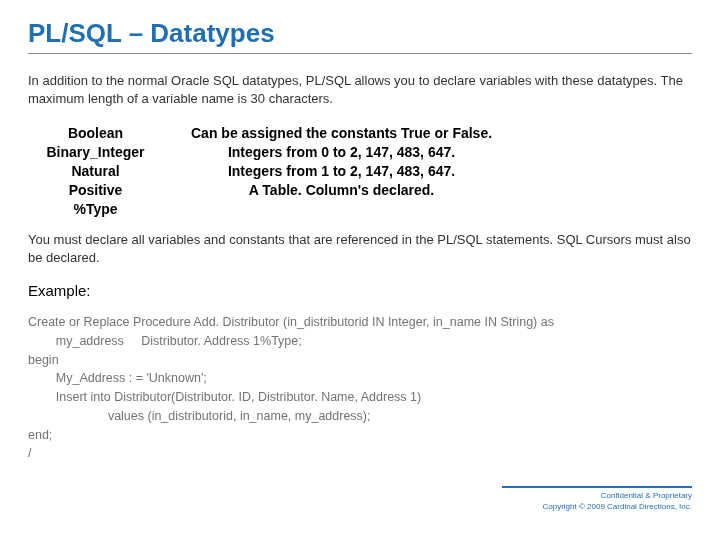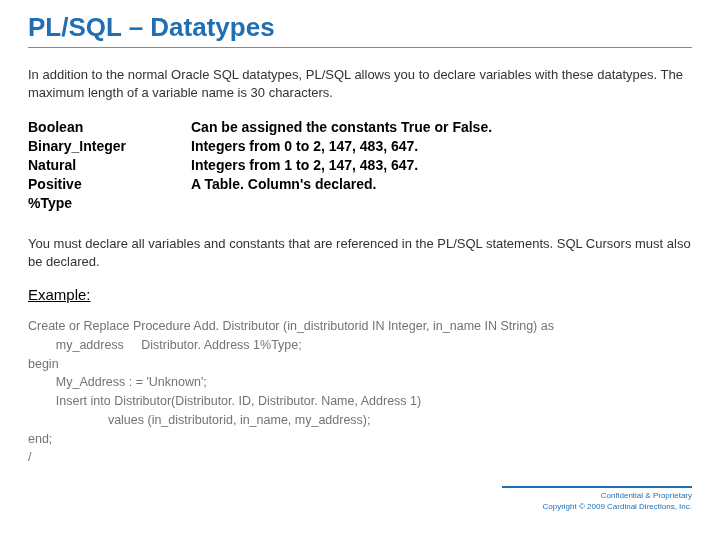--- a/index.html
+++ b/index.html
@@ -7,21 +7,21 @@
     width: 720px;
     height: 540px;
     font-family: Arial, Helvetica, sans-serif;
     background: #fff;
     position: relative;
     overflow: hidden;
   }
   .slide {
     width: 100%;
     height: 100%;
-    padding: 12px 28px 0 28px;
+    padding: 18px 28px 0 28px;
     position: relative;
   }
   .title {
     color: #1f6fb2;
     font-size: 26px;
     font-weight: bold;
     margin-bottom: 4px;
   }
   .title-rule {
     border: none;
@@ -31,21 +31,22 @@
   .intro {
     font-size: 13px;
     color: #333;
     line-height: 1.35;
     margin-bottom: 18px;
   }
   .underline { }
   .dt-table {
     display: flex;
     gap: 28px;
-    margin-bottom: 24px;
+    margin-bottom: 14px;
+    text-align: center;
   }
   .dt-col-names, .dt-col-desc {
     display: flex;
     flex-direction: column;
     gap: 3px;
   }
   .dt-col-names { width: 135px; flex-shrink: 0; }
   .dt-name, .dt-desc {
     font-size: 14px;
     font-weight: bold;
@@ -54,21 +55,20 @@
   }
   .note {
     font-size: 13px;
     color: #333;
     line-height: 1.35;
     margin-bottom: 16px;
   }
   .example-label {
     font-size: 15px;
     color: #000;
-    text-decoration: underline;
     margin-bottom: 14px;
   }
   .code {
     font-size: 12.5px;
     color: #737373;
     line-height: 1.5;
     white-space: pre;
     font-family: Arial, Helvetica, sans-serif;
   }
   .footer {

